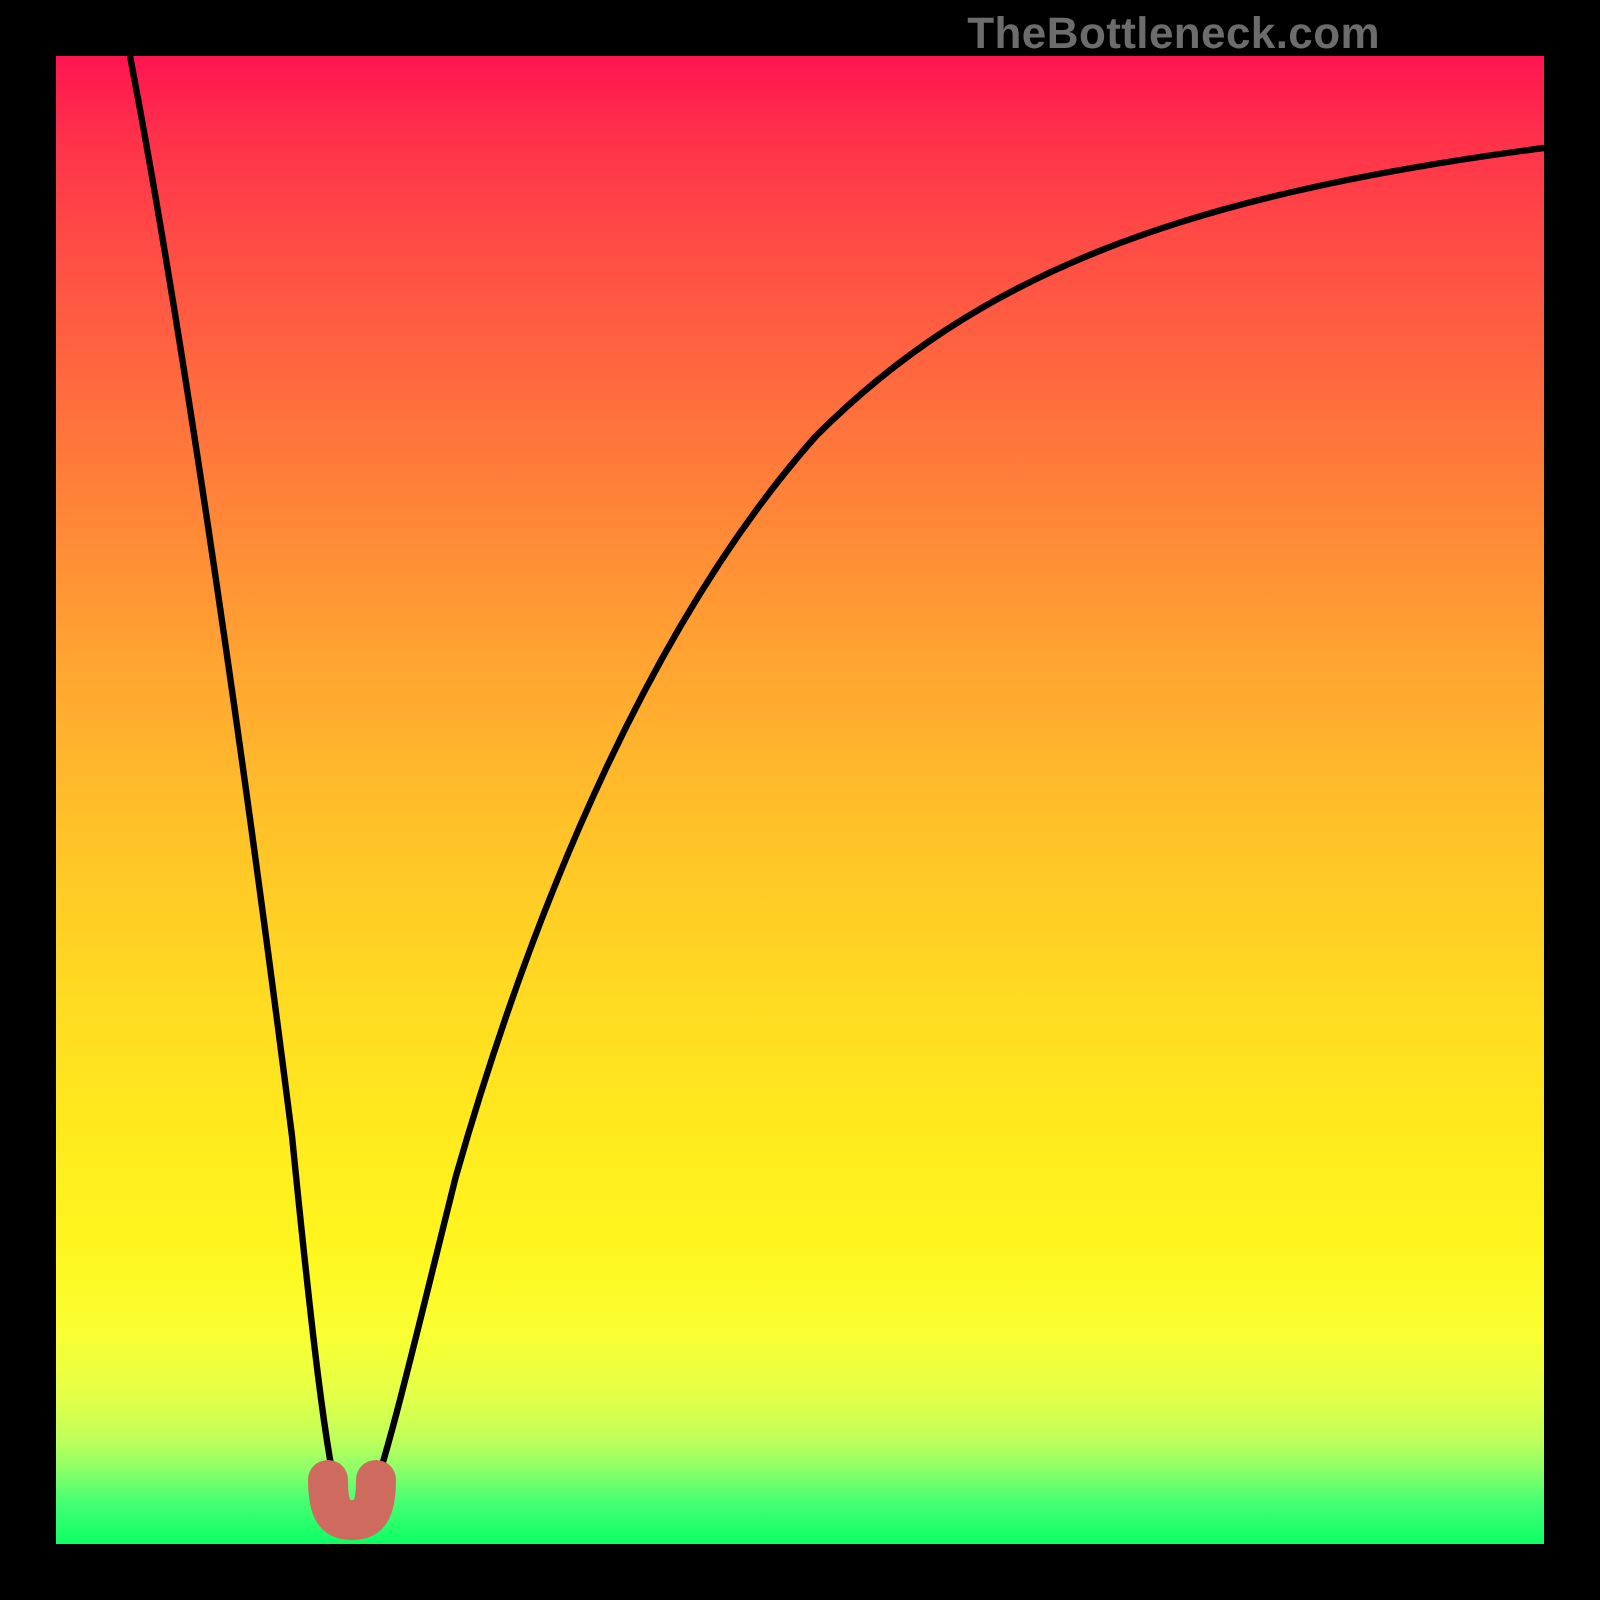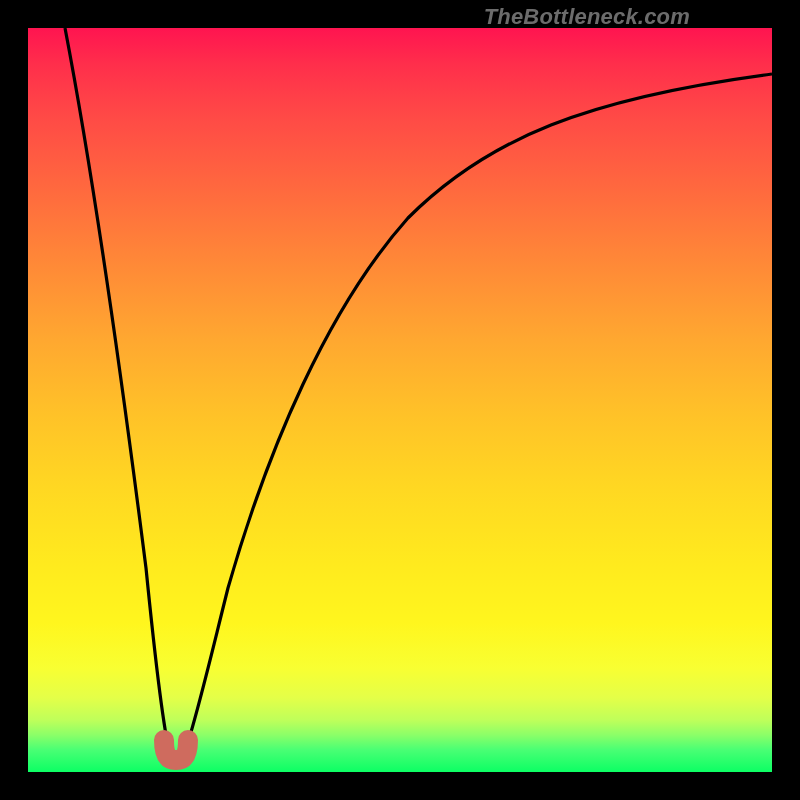--- a/index.html
+++ b/index.html
@@ -10,21 +10,20 @@
     background: #000;
     overflow: hidden;
   }
   .frame {
     position: absolute;
     left: 0;
     top: 0;
     width: 700px;
     height: 800px;
     background: #000;
-    font-style: italic;
   }
   .plot {
     position: absolute;
     left: 28px;
     top: 28px;
     width: 744px;
     height: 744px;
     background: linear-gradient(to bottom,
       #ff1450 0%,
       #ff2f4b 5%,

